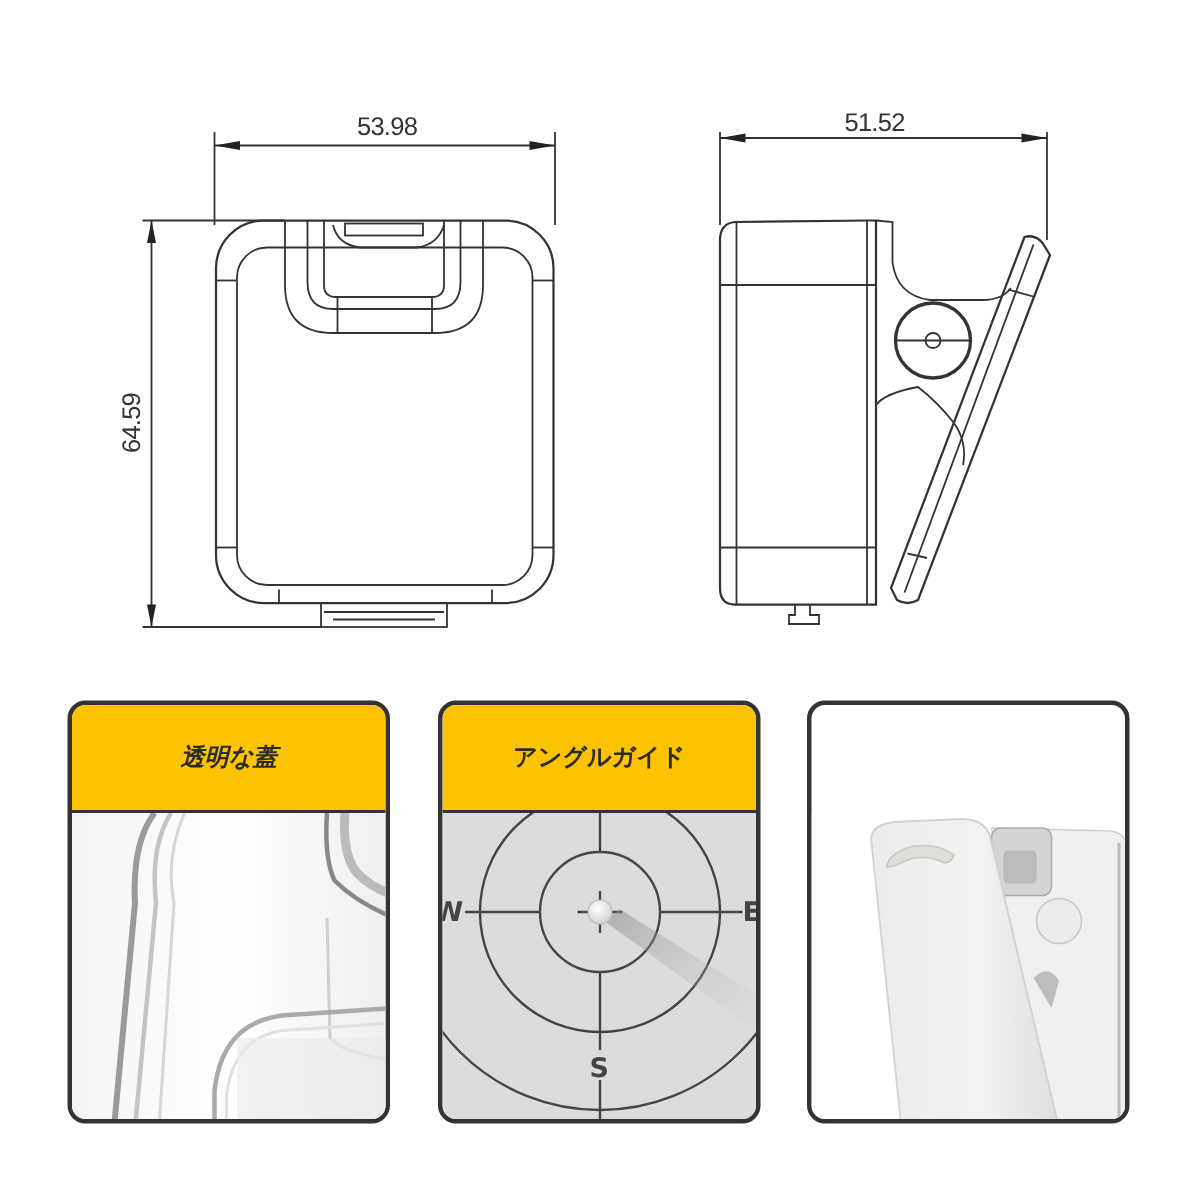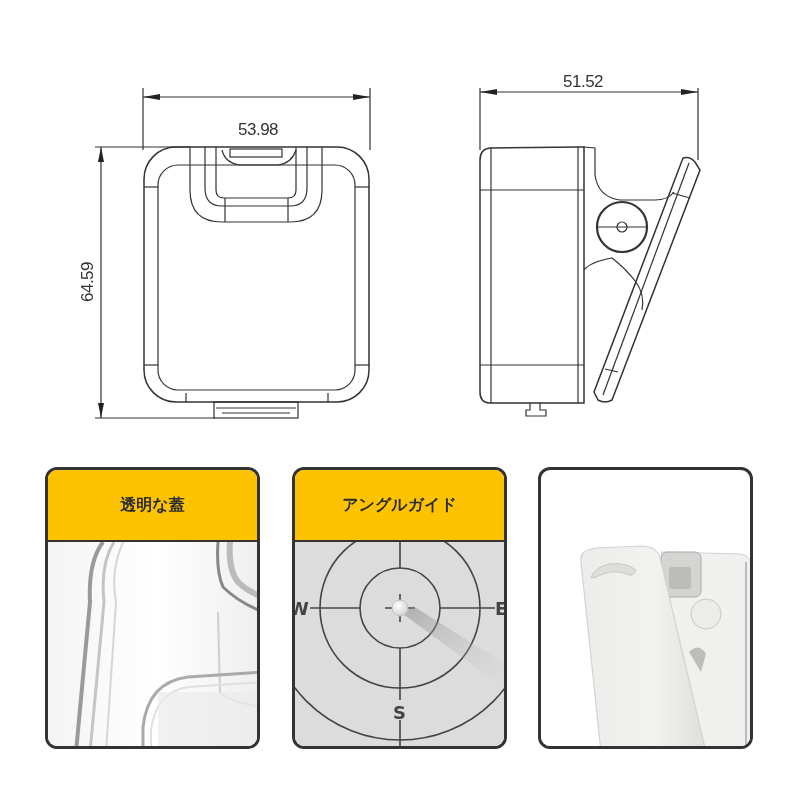--- a/index.html
+++ b/index.html
@@ -76,25 +76,25 @@
   <g fill="#222">
     <polygon points="143,97 160,94 160,100"></polygon>
     <polygon points="370,97 353,94 353,100"></polygon>
     <polygon points="101,147 98,162 104,162"></polygon>
     <polygon points="101,418 98,403 104,403"></polygon>
     <polygon points="480,92 497,89 497,95"></polygon>
     <polygon points="698,92 681,89 681,95"></polygon>
   </g>
 </svg>
 
-<div class="dim-label" style="left:238px; top:75px;margin-top:45px;">53.98</div>
+<div class="dim-label" style="left:238px; top:75px;">53.98</div>
 <div class="dim-label" style="left:68px; top:272px; transform:rotate(-90deg); transform-origin:center;">64.59</div>
 <div class="dim-label" style="left:563px; top:72px;">51.52</div>
 
-<div class="card" style="left:45px;">
+<div class="card" style="left:45px;font-style:italic;">
   <div class="card-header">
     <span class="card-title">透明な蓋</span>
   </div>
   <div class="card-body">
     <svg width="215" height="210" viewBox="0 0 215 210" xmlns="http://www.w3.org/2000/svg">
       <defs>
         <linearGradient id="lidg" x1="0" x2="1" y1="0" y2="0">
           <stop offset="0" stop-color="#f4f4f4"></stop>
           <stop offset="0.5" stop-color="#ffffff"></stop>
           <stop offset="1" stop-color="#eeeeee"></stop>

